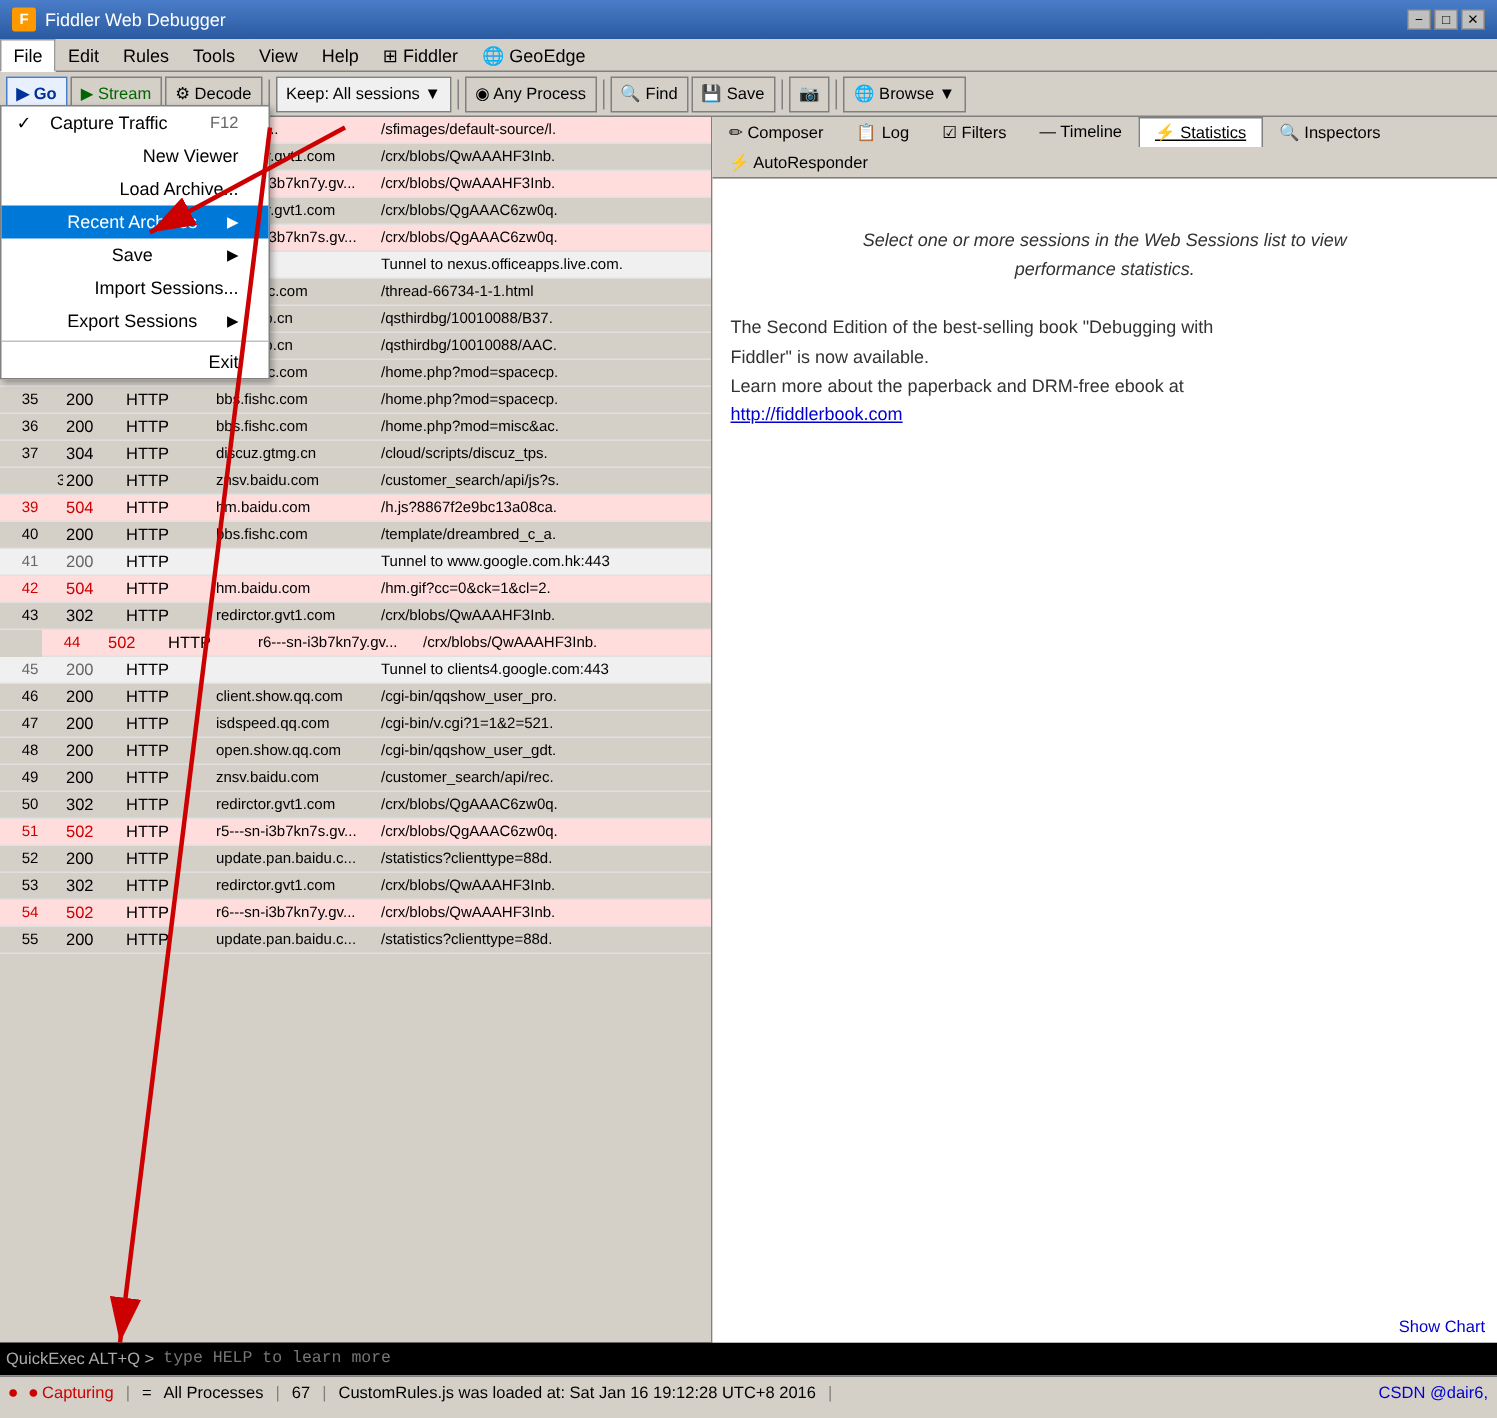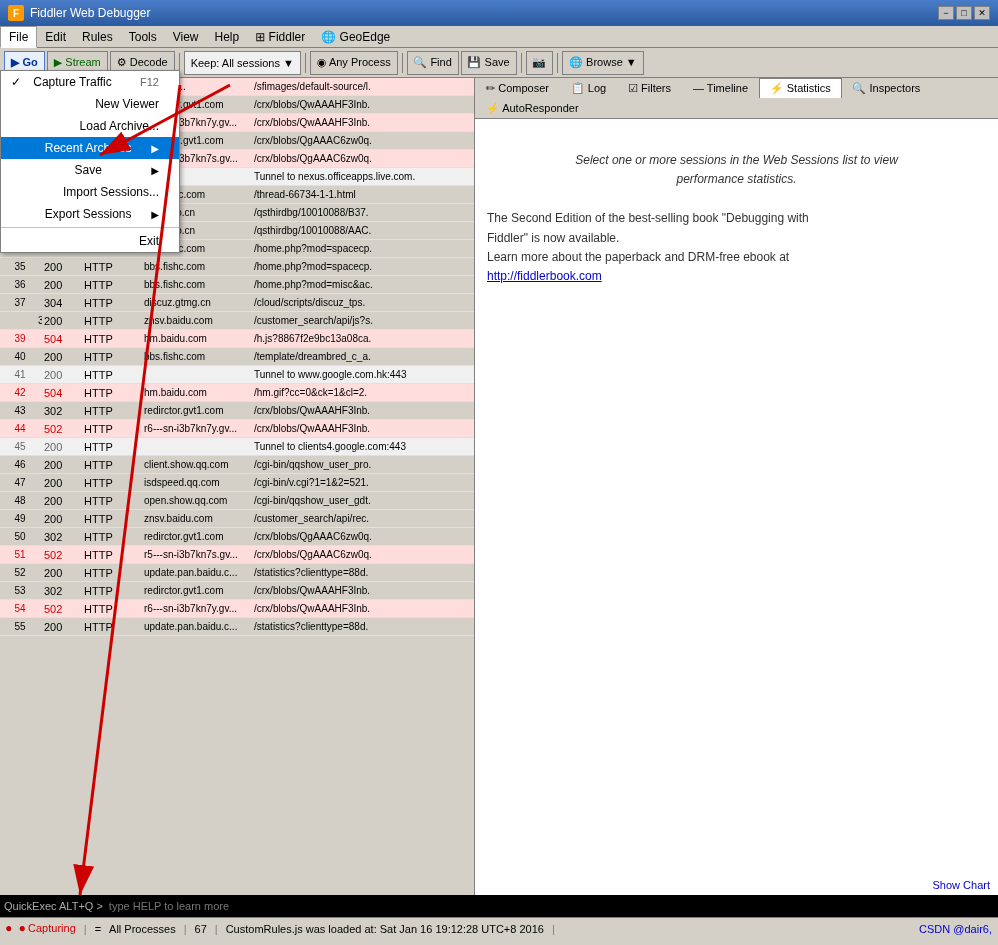--- a/index.html
+++ b/index.html
@@ -34,33 +34,33 @@
     .sh-col { padding: 2px 4px; border-right: 1px solid #808080; overflow: hidden; text-overflow: ellipsis; white-space: nowrap; }
     #sessions-body { flex: 1; overflow-y: auto; overflow-x: hidden; }
     .session-row { display: grid; grid-template-columns: 40px 40px 60px 110px 200px; height: 18px; border-bottom: 1px solid #e0e0e0; align-items: center; font-size: 11px; }
     .session-row .sc { padding: 1px 4px; overflow: hidden; text-overflow: ellipsis; white-space: nowrap; }
     .session-row .sc:first-child { text-align: center; }
 
     
     #right-panel { flex: 1; display: flex; flex-direction: column; background: white; }
     #right-tabs { display: flex; background: #d4d0c8; border-bottom: 1px solid #808080; }
     .right-tab { padding: 3px 10px; font-size: 11px; cursor: pointer; border: 1px solid transparent; border-bottom: none; }
-    .right-tab.active { background: white; border-color: #808080; }
+    .right-tab.active { background: white; border-color: #808080; text-decoration: underline; }
     #right-content { flex: 1; padding: 8px; overflow: auto; }
     .stats-italic { font-style: italic; font-size: 12px; color: #333; text-align: center; margin-top: 20px; line-height: 1.6; }
     .book-text { margin-top: 20px; font-size: 12px; color: #333; line-height: 1.6; }
     .book-link { color: #0000cc; text-decoration: underline; }
 
     
     #status-bar { background: #d4d0c8; height: 22px; display: flex; align-items: center; padding: 0 6px; border-top: 1px solid #808080; font-size: 11px; gap: 8px; }
     #status-bar .sep { color: #808080; }
 
     
     #quickexec { background: black; color: white; height: 22px; display: flex; align-items: center; padding: 0 4px; font-size: 11px; }
-    #quickexec input { background: transparent; border: none; color: white; flex: 1; font-size: 11px; outline: none; font-family: Liberation Sans, sans-serif; }
+    #quickexec input { background: transparent; border: none; color: white; flex: 1; font-size: 11px; outline: none; font-family: Liberation Mono, monospace; }
     .dropdown { position: absolute; background: white; border: 1px solid #808080; box-shadow: 2px 2px 4px rgba(0,0,0,0.3); z-index: 100; min-width: 180px; }
     .dropdown-item { padding: 4px 20px 4px 24px; cursor: pointer; font-size: 12px; display: flex; align-items: center; justify-content: space-between; white-space: nowrap; }
     .dropdown-item.has-check { padding-left: 6px; }
     .dropdown-item .shortcut { color: #666; font-size: 11px; margin-left: 20px; }
     .dropdown-item .arrow { font-size: 10px; }
     .dropdown-sep { border-top: 1px solid #c0c0c0; margin: 2px 0; }
     .checkmark { width: 18px; display: inline-flex; align-items: center; justify-content: center; }
 
     
     .red-arrow-overlay { position: absolute; top: 0; left: 0; pointer-events: none; z-index: 50; }
@@ -282,21 +282,21 @@
       <div class="sc" style="font-size:10px;">hm.baidu.com</div>
       <div class="sc" style="font-size:10px;">/hm.gif?cc=0&amp;ck=1&amp;cl=2.</div>
     </div>
         <div class="session-row">
       <div class="sc" style="text-align:center; font-size:10px; color:black;">43</div>
       <div class="sc" style="color:black;">302</div>
       <div class="sc">HTTP</div>
       <div class="sc" style="font-size:10px;">redirctor.gvt1.com</div>
       <div class="sc" style="font-size:10px;">/crx/blobs/QwAAAHF3Inb.</div>
     </div>
-        <div class="session-row" style="background: rgb(255, 221, 221);">
+        <div class="session-row" style="background: rgb(255, 221, 221); margin-left: 28px;">
       <div class="sc" style="text-align:center; font-size:10px; color:#cc0000;">44</div>
       <div class="sc" style="color:#cc0000;">502</div>
       <div class="sc">HTTP</div>
       <div class="sc" style="font-size:10px;">r6---sn-i3b7kn7y.gv...</div>
       <div class="sc" style="font-size:10px;">/crx/blobs/QwAAAHF3Inb.</div>
     </div>
         <div class="session-row" style="background: rgb(240, 240, 240);">
       <div class="sc" style="text-align:center; font-size:10px; color:#666;">45</div>
       <div class="sc" style="color:#666;">200</div>
       <div class="sc">HTTP</div>

